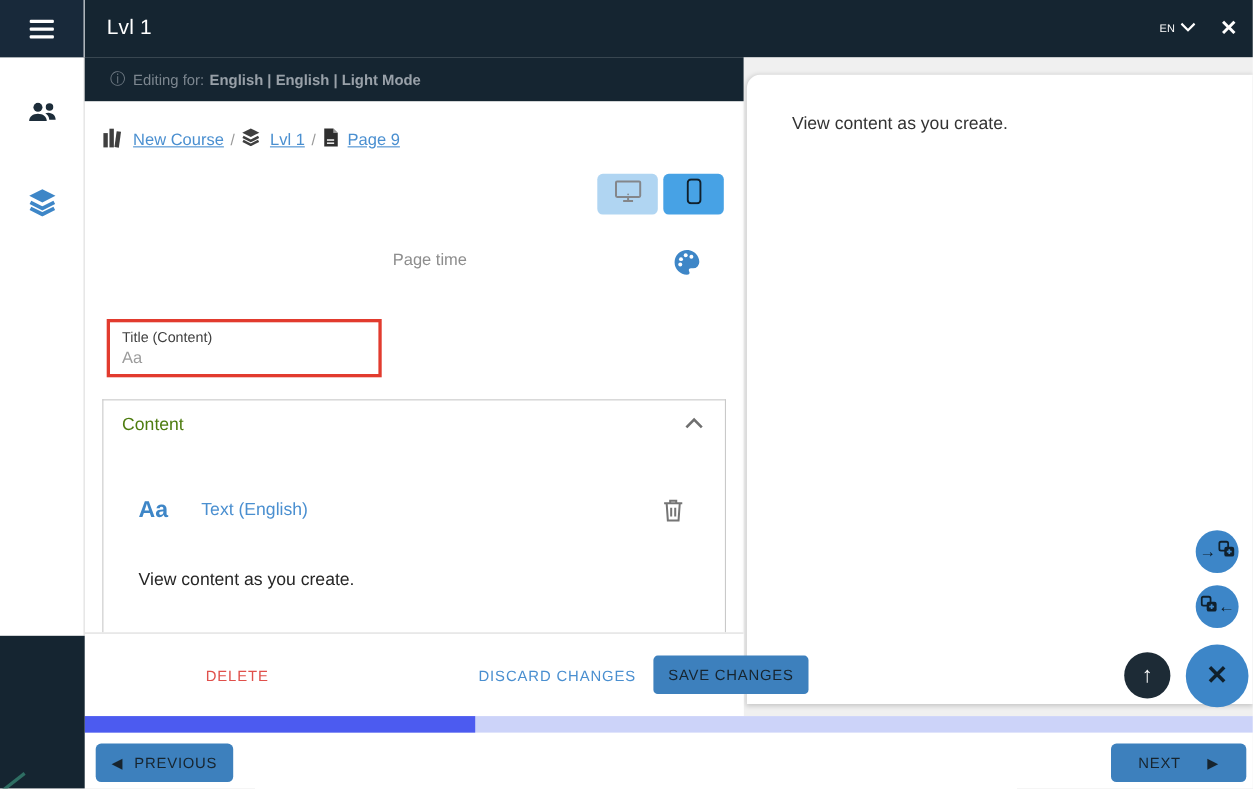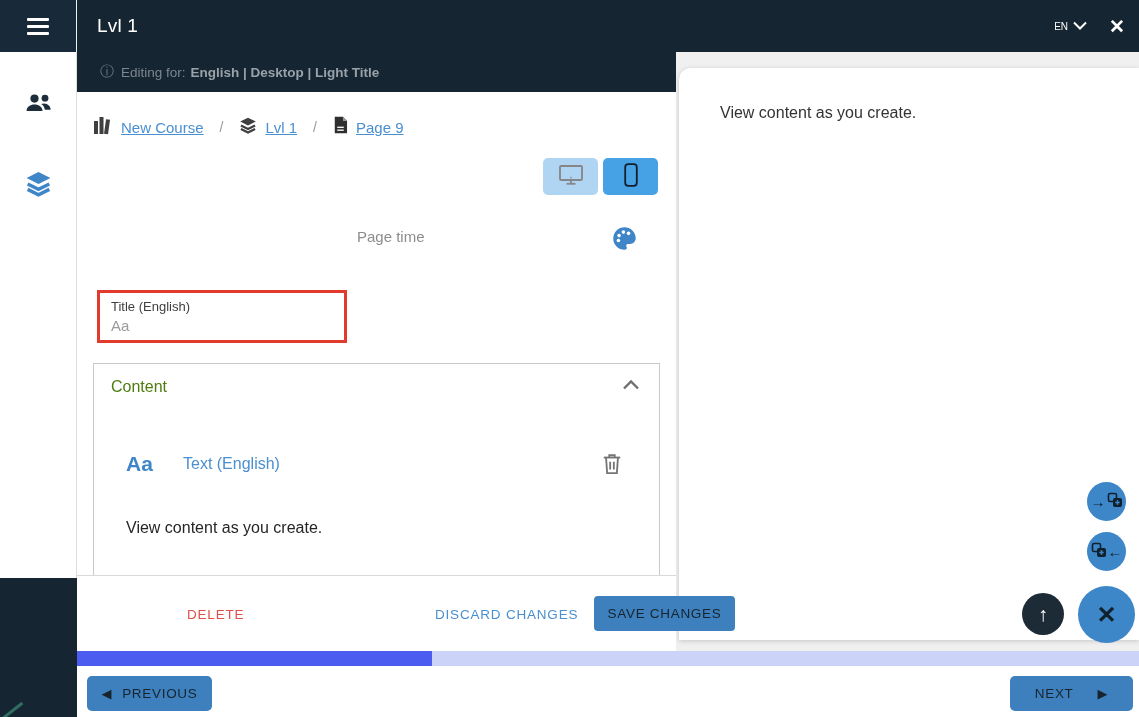--- a/index.html
+++ b/index.html
@@ -24,21 +24,21 @@
   .editing-for .pre { color:#7d8790; font-size:13.5px; margin-right:5px; }
   .editing-for .val { color:#99a1a9; font-size:13.5px; font-weight:700; }
   
   .sidebar { position:absolute; left:0; top:52px; width:77px; height:526px; background:#fff; border-right:1px solid #ddd; z-index:20; }
   .side-icon { position:absolute; left:0; width:77px; height:40px; display:flex; align-items:center; justify-content:center; cursor:pointer; }
   .side-icon.users { top:33px; }
   .side-icon.layers { top:114px; }
   .sidebar-bottom { position:absolute; left:0; top:578px; width:77px; height:139px; background:#152531; z-index:20; overflow:hidden; }
   .sidebar-bottom::after { content:""; position:absolute; left:-8px; bottom:2px; width:34px; height:3px; background:#2e6e63; transform:rotate(-38deg); }
   
-  .breadcrumb { position:absolute; left:93px; top:114px; height:26px; display:flex; align-items:center; gap:10px; z-index:5; }
+  .breadcrumb { position:absolute; left:93px; top:114px; height:26px; display:flex; align-items:center; z-index:5; }
   .crumb { display:flex; align-items:center; gap:8px; cursor:pointer; }
   .crumb a { color:#4a8fd0; font-size:15px; text-decoration:underline; }
   .crumb-sep { color:#9a9a9a; font-size:14px; padding:0 6px; }
   
   .page-heading { position:absolute; left:93px; top:165px; font-size:24px; font-weight:700; color:#1c2b38; z-index:5; }
   .device-toggle { position:absolute; top:158px; width:55px; height:37px; border-radius:5px; display:flex; align-items:center; justify-content:center; cursor:pointer; z-index:5; }
   .device-desktop { left:543px; background:#b0d5f2; }
   .device-mobile  { left:603px; background:#47a2e5; }
   
   .meta-field { position:absolute; top:228px; height:22px; color:#8d8d8d; font-size:15px; cursor:text; z-index:5; }
@@ -111,21 +111,21 @@
       </div>
       <div class="close-btn">
         <span>✕</span>
       </div>
     </div>
   </div>
 
   <div class="editing-for">
     <span class="info">ⓘ</span>
     <span class="pre">Editing for:</span>
-    <span class="val">English | Desktop | Light Title</span>
+    <span class="val">English | English | Light Mode</span>
   </div>
 
   <div class="sidebar">
     <div class="side-icon users">
       <span>
         <svg width="27" height="19" viewBox="0 0 27 19" fill="#1d2d3a">
             <circle cx="9.5" cy="4.6" r="4.1"></circle>
             <path d="M1.5 17c0-4.1 3.6-6.6 8-6.6s8 2.5 8 6.6z"></path>
             <circle cx="20" cy="4.2" r="3.4"></circle>
             <path d="M19 9.5c4 .3 6.6 2.7 6.6 6.3h-5.8c-.3-2.6-1.6-4.6-3.6-5.8z"></path>
@@ -207,21 +207,21 @@
           <path d="M12 2a10 10 0 1 0 0 20c1.9 0 2.6-1.3 1.8-2.7-.7-1.3-.1-2.5 1.4-2.5H17a5 5 0 0 0 5-5.1C21.9 6.3 17.4 2 12 2z" fill="#3e86c7"></path>
           <circle cx="7.2" cy="9.4" r="1.6" fill="#fff"></circle>
           <circle cx="11" cy="6.3" r="1.6" fill="#fff"></circle>
           <circle cx="15.6" cy="7.4" r="1.6" fill="#fff"></circle>
           <circle cx="6.6" cy="13.8" r="1.6" fill="#fff"></circle>
         </svg>
     </span>
   </div>
 
   <div class="title-field">
-    <span class="lbl">Title (English)</span>
+    <span class="lbl">Title (Content)</span>
     <span class="ph">Aa</span>
   </div>
 
   <div class="content-card">
     <div class="content-head">
       <span class="ttl">Content</span>
       <span class="collapse-btn">
         <span>
           <svg width="20" height="14" viewBox="0 0 20 14" fill="none" stroke="#6f6f6f" stroke-width="2.4">
               <path d="M3 10.5 10 3.5 17 10.5"></path>

